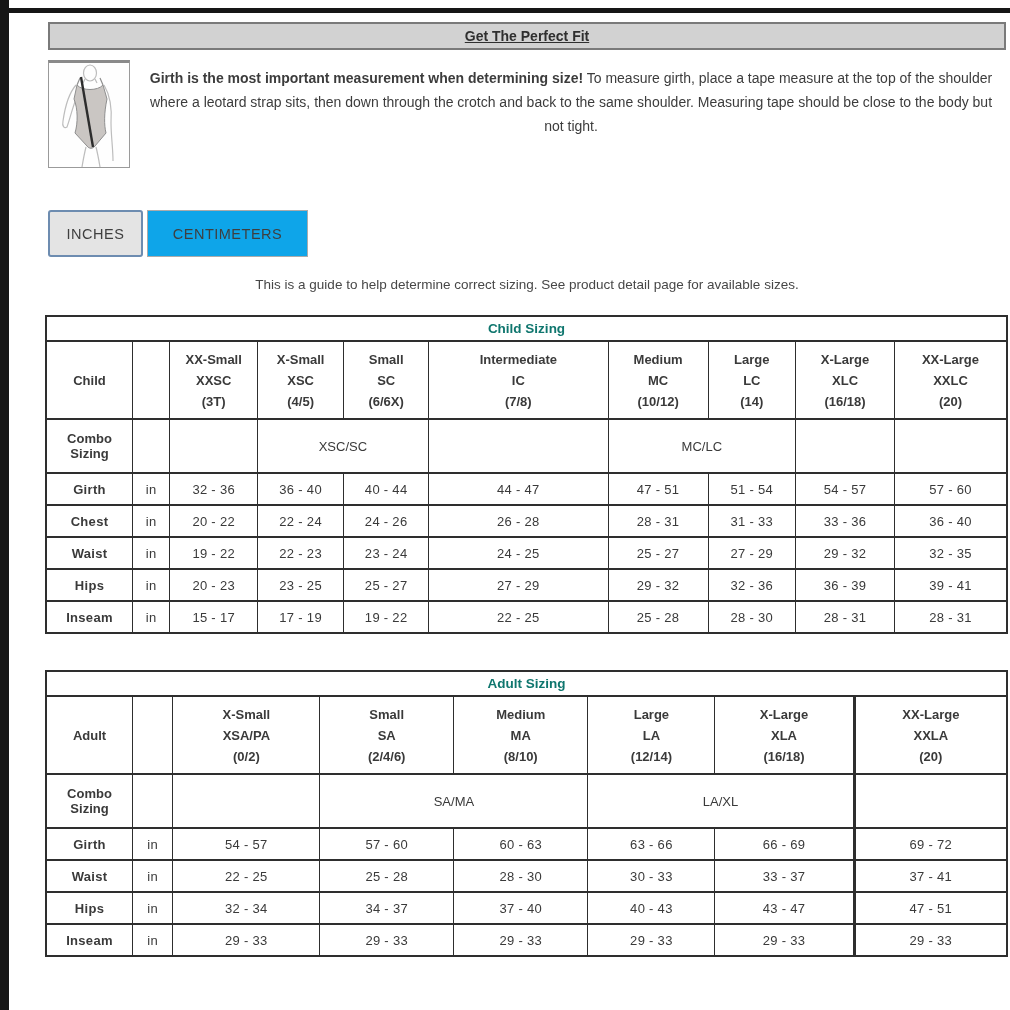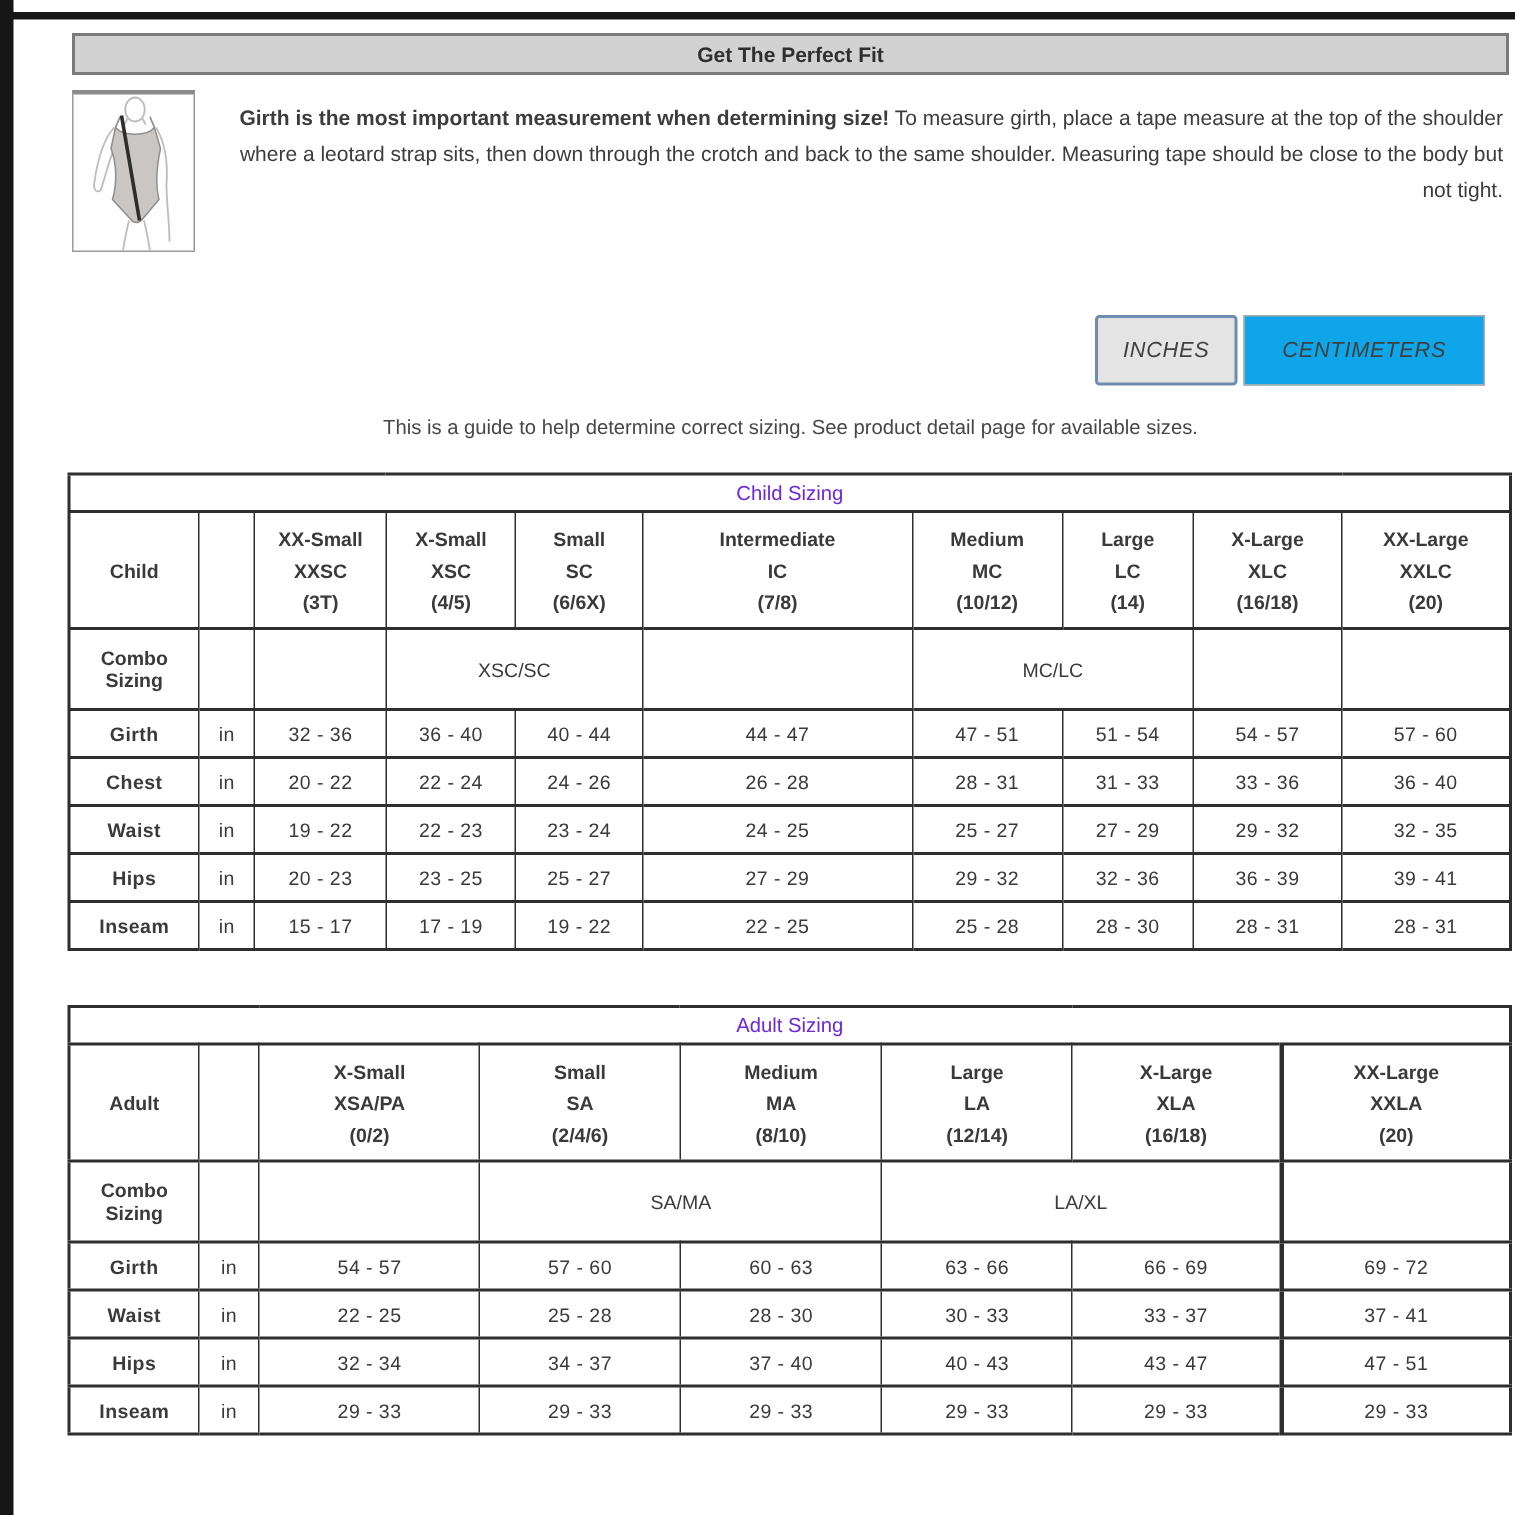--- a/index.html
+++ b/index.html
@@ -8,52 +8,52 @@
     background:#ffffff;color:#3a3a3a;
     font-family:"Liberation Sans", sans-serif;
   }
   .frame-left{position:absolute;left:0;top:0;width:9px;height:1010px;background:#161616;}
   .frame-top{position:absolute;left:0;top:8px;width:1010px;height:5px;background:#161616;}
 
   .header-bar{
     position:absolute;left:48px;top:22px;width:954px;height:24px;
     background:#d2d2d2;border:2px solid #7a7a7a;
     display:flex;align-items:center;justify-content:center;
-    font-weight:bold;font-size:14px;color:#2f2f2f;
+    font-weight:bold;font-size:14px;color:#2f2f2f;text-decoration:underline;
   }
 
   .intro-row{position:absolute;left:48px;top:60px;width:958px;display:flex;}
   .figure-box{
     width:80px;height:104px;flex:none;background:#fefefe;
     border:1px solid #9a9a9a;border-top:3px solid #8a8a8a;
   }
   .figure-box svg{display:block;width:100%;height:100%;}
   .intro-text{flex:1;text-align:center;font-size:14px;line-height:24px;padding:6px 4px 0 10px;color:#3c3c3c;}
-  .intro-text p{margin:0;text-align:right;}
+  .intro-text p{margin:0;}
   .demo-line{margin-top:23px !important;}
 
-  .unit-toggle{position:absolute;left:32px;top:210px;width:958px;display:flex;justify-content:flex-end;align-items:flex-start;gap:4px;font-style:italic;}
+  .unit-toggle{position:absolute;left:48px;top:210px;width:958px;display:flex;justify-content:flex-start;align-items:flex-start;gap:4px;}
   .btn{height:47px;box-sizing:border-box;display:flex;align-items:center;justify-content:center;
        font-size:14.5px;color:#3f3f3f;letter-spacing:0.5px;cursor:pointer;}
   .btn-inches{width:95px;background:#e4e4e4;border:2px solid #6d8cb0;border-radius:3px;}
   .btn-cm{width:161px;background:#0ea5e9;border:1px solid #ababab;}
 
   .note{position:absolute;left:48px;top:277px;width:958px;text-align:center;font-size:13.5px;color:#474747;}
 
   table.size-table{
     position:absolute;left:45px;width:963px;table-layout:fixed;
     border-collapse:collapse;border:2px solid #2e2e2e;
     font-size:13px;color:#3a3a3a;
   }
   table.size-table td{
     border:1px solid #2e2e2e;border-top-width:2px;border-bottom-width:2px;
     text-align:center;vertical-align:middle;padding:0 2px;box-sizing:border-box;
     background:#ffffff;
   }
-  td.title-cell{background:#d0d0d0;height:25px;font-weight:normal;font-size:13.5px;color:#6d28d9;}
+  td.title-cell{background:#d0d0d0;height:25px;font-weight:bold;font-size:13.5px;color:#0f766e;}
   tr.head-row td{height:78px;font-weight:bold;white-space:pre-line;line-height:21px;}
   tr.combo-row td{height:54px;}
   td.group-label, td.row-label, td.combo-label{font-weight:bold;margin-left:20px;}
   tr.data-row td{height:32px;letter-spacing:0.3px;}
   #child-table{top:315px;}
   #adult-table{top:670px;}
   
   #adult-table tr.head-row td:last-child,
   #adult-table tr.combo-row td:last-child,
   #adult-table tr.data-row td:last-child{border-left-width:3px;}

